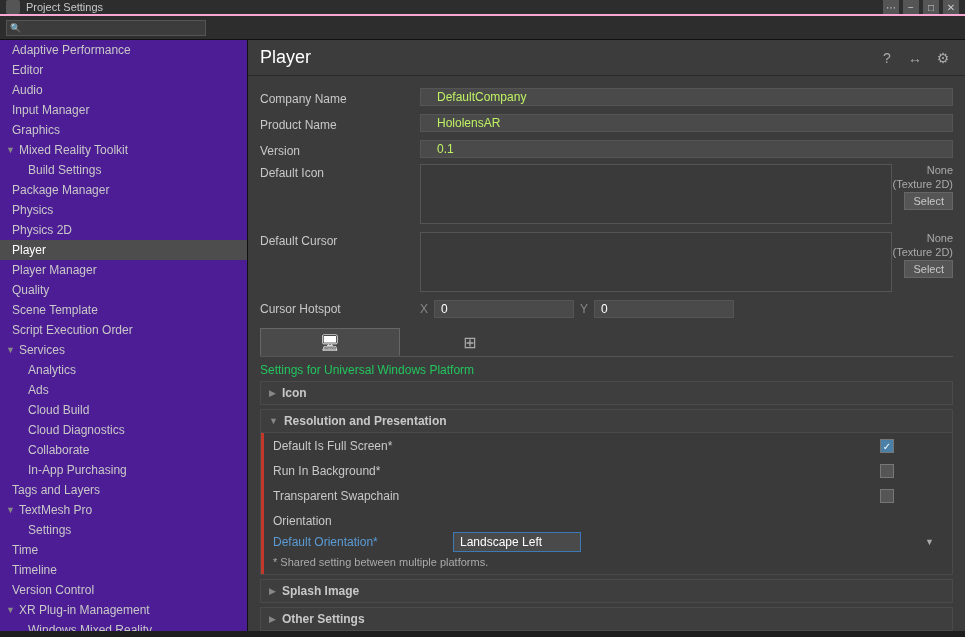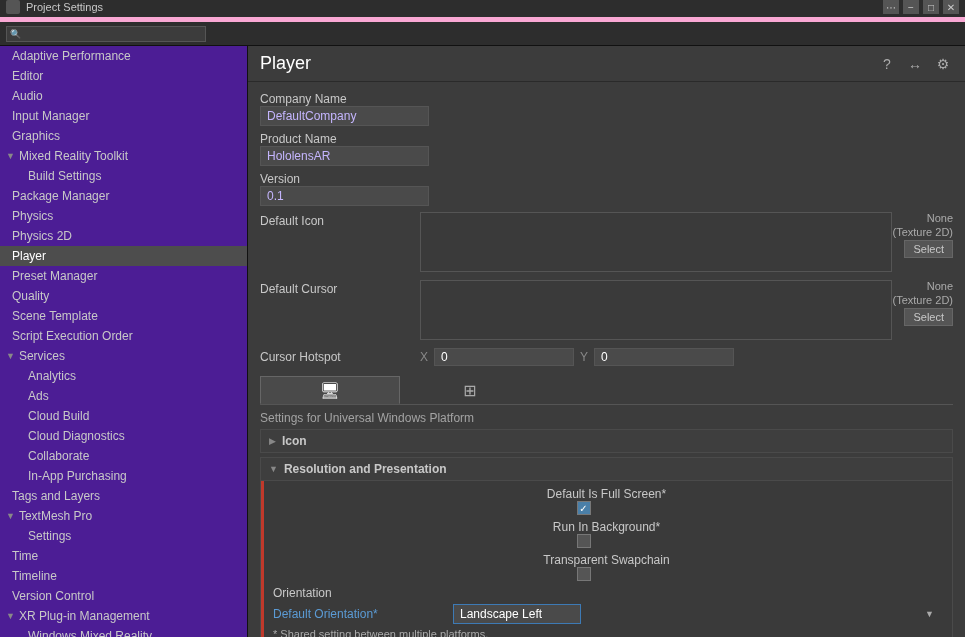--- a/index.html
+++ b/index.html
@@ -8,27 +8,27 @@
       font-size: 12px;
       background: #1e1e1e;
       color: #c8c8c8;
       width: 965px;
       height: 637px;
       overflow: hidden;
     }
 
     
     .title-bar {
-      height: 22px;
+      height: 16px;
       background: #2d2d2d;
       display: flex;
-      align-items: flex-start;
+      align-items: flex-end;
       justify-content: space-between;
       padding: 0 6px;
-      border-bottom: 5px solid #f9a8d4;
+      border-bottom: 2px solid #f9a8d4;
     }
     .title-bar-left {
       display: flex;
       align-items: center;
       gap: 6px;
     }
     .title-bar-icon {
       width: 14px;
       height: 14px;
       background: #555;
@@ -173,38 +173,37 @@
       overflow-x: hidden;
       padding: 10px 12px;
     }
     .content-body::-webkit-scrollbar { width: 8px; }
     .content-body::-webkit-scrollbar-track { background: #2d2d2d; }
     .content-body::-webkit-scrollbar-thumb { background: #555; }
 
     
     .form-row {
       display: flex;
-      align-items: flex-start;
+      align-items: flex-end;
       margin-bottom: 6px;
       min-height: 20px;
-      flex-direction: column;
     }
     .form-label {
       width: 160px;
       color: #c8c8c8;
       font-size: 12px;
       flex-shrink: 0;
     }
     .form-value {
       flex: 1;
       background: #4a4a4a;
       border: 1px solid #555;
-      color: #c4b5fd;
-      font-size: 12px;
-      padding: 2px 6px;
+      color: #bef264;
+      font-size: 12px;
+      padding: 2px 16px;
       height: 18px;
       outline: none;
     }
 
     
     .icon-area {
       display: flex;
       align-items: flex-start;
       margin-bottom: 8px;
       min-height: 60px;
@@ -256,21 +255,21 @@
     }
     .platform-tab.active {
       background: #4a4a4a;
       border: 1px solid #666;
       border-bottom: 1px solid #4a4a4a;
       color: #fff;
     }
 
     .section-label {
       font-size: 12px;
-      color: #a3a3a3;
+      color: #22c55e;
       padding: 6px 0 4px 0;
     }
 
     
     .collapsible-section {
       background: #3a3a3a;
       border: 1px solid #4a4a4a;
       margin-bottom: 4px;
     }
     .collapsible-header {
@@ -300,24 +299,23 @@
       position: absolute;
       left: 0;
       top: 0;
       bottom: 0;
       width: 3px;
       background: #c0392b;
     }
 
     .inner-form-row {
       display: flex;
-      align-items: center;
+      align-items: flex-start;
       margin-bottom: 5px;
       min-height: 20px;
-      flex-direction: column;
     }
     .inner-label {
       flex: 1;
       font-size: 12px;
       color: #c8c8c8;
     }
     .checkbox-wrap {
       width: 60px;
       display: flex;
       justify-content: flex-start;
@@ -468,21 +466,21 @@
     <div class="sidebar-item">
       <span>Physics</span>
     </div>
     <div class="sidebar-item">
       <span>Physics 2D</span>
     </div>
     <div class="sidebar-item active">
       <span>Player</span>
     </div>
     <div class="sidebar-item">
-      <span>Preset Manager</span>
+      <span>Player Manager</span>
     </div>
     <div class="sidebar-item">
       <span>Quality</span>
     </div>
     <div class="sidebar-item">
       <span>Scene Template</span>
     </div>
     <div class="sidebar-item">
       <span>Script Execution Order</span>
     </div>

